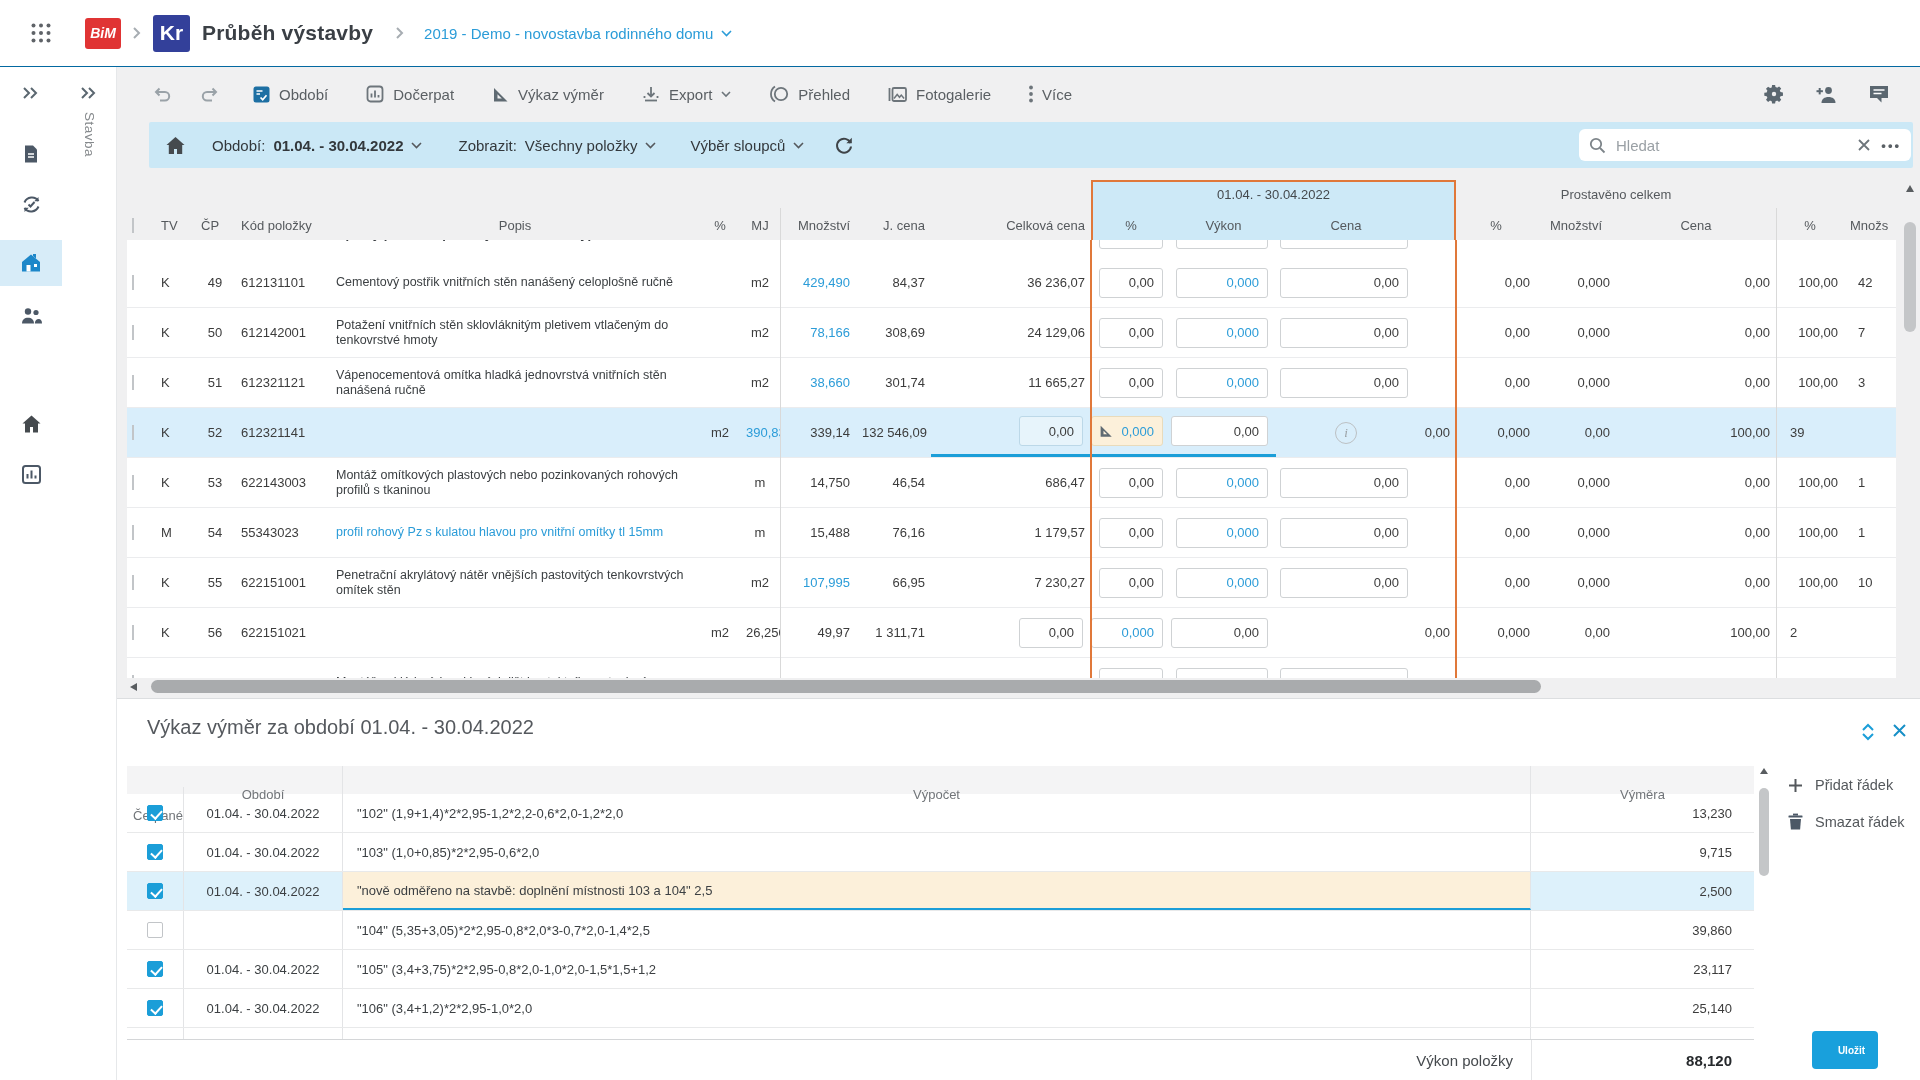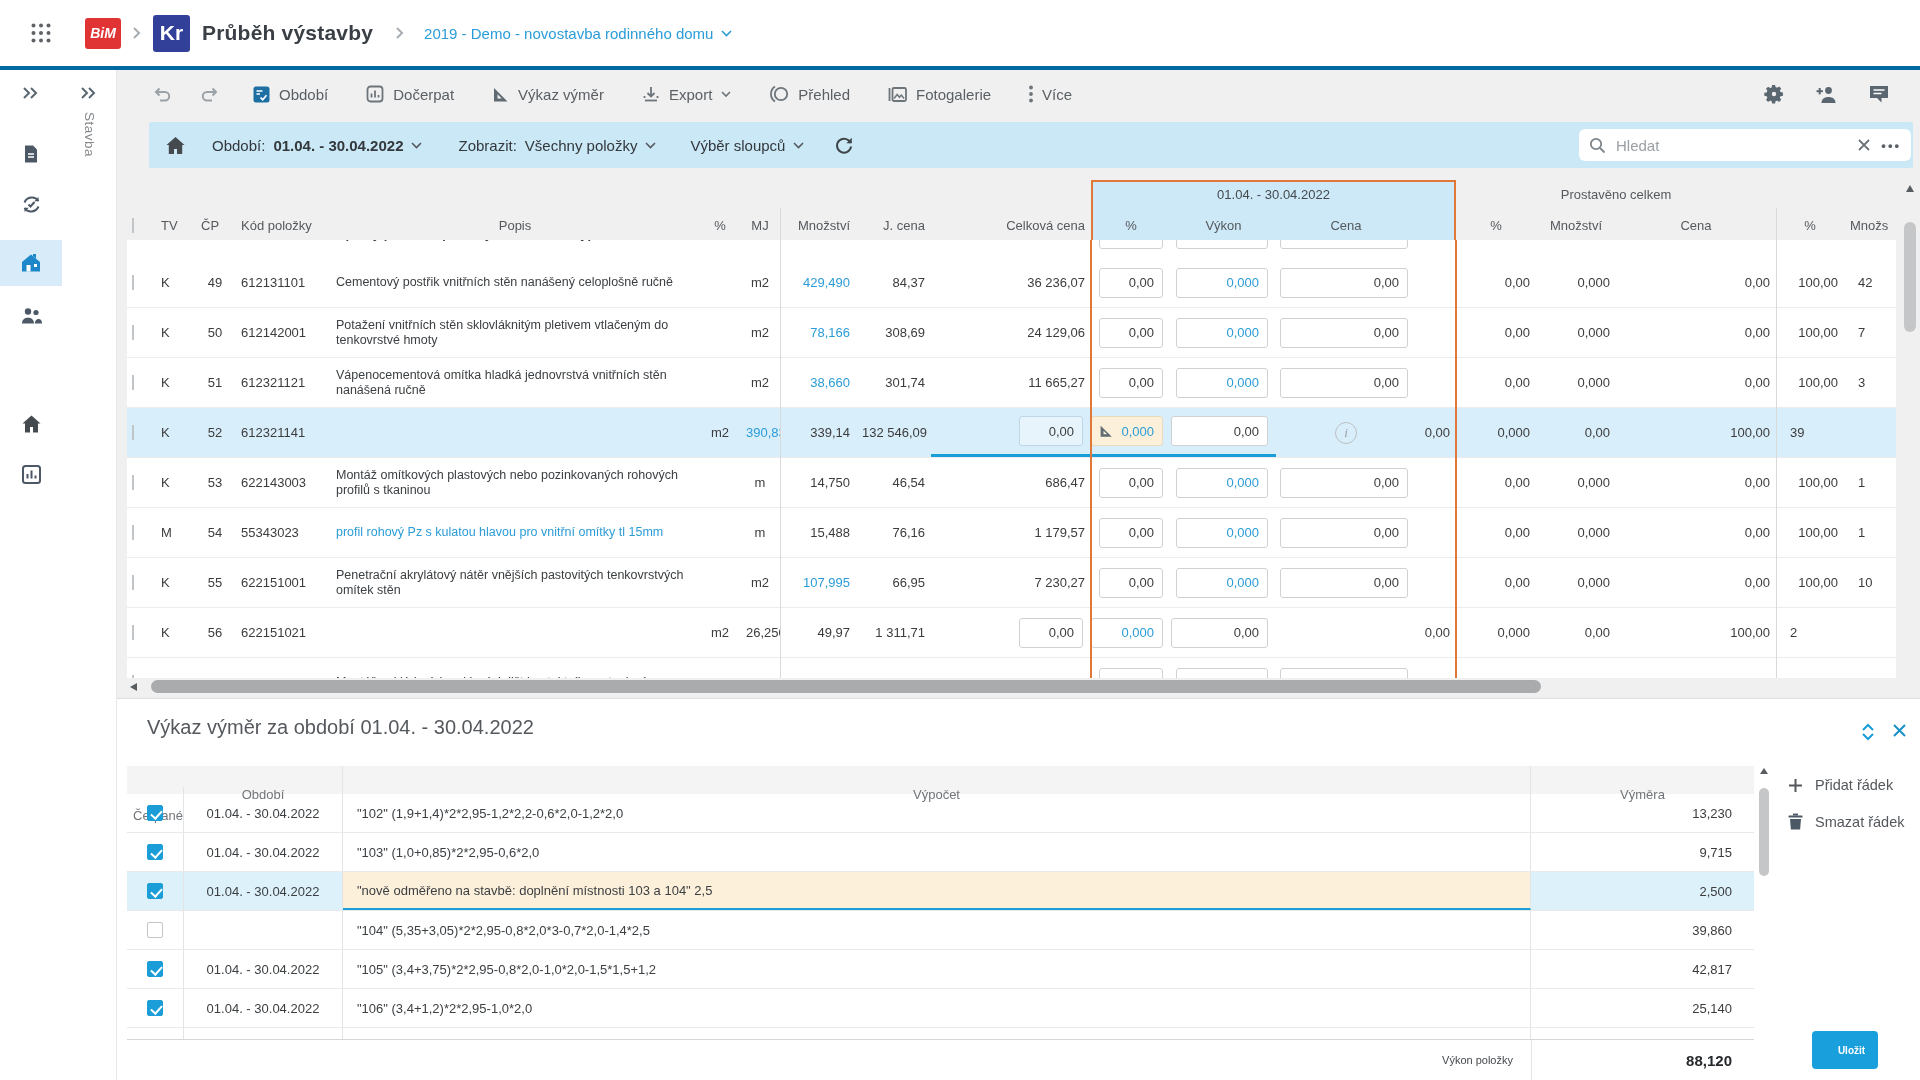--- a/index.html
+++ b/index.html
@@ -2,21 +2,21 @@
 <html><head>
 <meta charset="utf-8">
 <style>
   html,body{margin:0;padding:0;background:#dfe3e6;}
   .app{position:relative;width:1920px;height:1080px;background:#f0f0f1;overflow:hidden;
        font-family:"Liberation Sans",sans-serif;color:#3c3c3c;font-size:13px;}
   svg{display:block;}
 
   
   .topbar{position:absolute;left:0;top:0;width:1920px;height:66px;background:#fff;
-          border-bottom:4px solid #0369a1;display:flex;align-items:center;z-index:30;}
+          border-bottom:1px solid #0369a1;display:flex;align-items:center;z-index:30;}
   .gridicon{margin-left:30px;width:22px;height:22px;cursor:pointer;}
   .logo-bim{margin-left:33px;width:36px;height:31px;background:#e03434;border-radius:3px;color:#fff;
             font-weight:bold;font-style:italic;font-size:14px;display:flex;align-items:center;justify-content:center;}
   .bc-chev{margin:0 11px;}
   .logo-kr{width:37px;height:37px;background:#33409a;border-radius:3px;color:#fff;font-weight:bold;
            font-size:21px;display:flex;align-items:center;justify-content:center;}
   .ptitle{margin-left:12px;font-size:21px;font-weight:bold;color:#3a3f45;letter-spacing:.2px;}
   .bclink{margin-left:8px;display:flex;align-items:center;gap:8px;color:#2b9cd8;font-size:15px;cursor:pointer;text-decoration:none;}
 
   
@@ -111,21 +111,21 @@
   .brow .b1{justify-content:center;}
   .brow .b2{justify-content:center;color:#3c4043;}
   .brow .b3{padding-left:14px;color:#3c4043;}
   .brow .b4{justify-content:flex-end;padding-right:22px;border-right:none;}
   .brow.hl .b1,.brow.hl .b2,.brow.hl .b4{background:#ddf1fb;}
   .brow.hl .b3{background:#fcf0da;border-bottom:2px solid #1b9ed8;}
   .bscroll{position:absolute;left:1642px;top:67px;width:12px;height:305px;}
   .bthumb{position:absolute;left:1px;top:22px;width:10px;height:88px;background:#c4c6c8;border-radius:5px;}
   .pfoot{position:absolute;left:11px;top:340px;width:1627px;height:40px;border-top:1px solid #d4d6d8;
          display:grid;grid-template-columns:1404px 223px;align-items:center;background:#fff;}
-  .pf-label{text-align:right;padding-right:18px;font-size:11px;color:#45494d;}
+  .pf-label{text-align:right;padding-right:18px;font-size:15px;color:#45494d;}
   .pf-value{text-align:right;padding-right:22px;font-size:15px;font-weight:bold;color:#26292c;border-left:1px solid #e3e4e6;height:100%;display:flex;align-items:center;justify-content:flex-end;box-sizing:border-box;}
   .sidebtn{position:absolute;left:1672px;display:flex;align-items:center;gap:12px;color:#54585c;font-size:14.5px;cursor:pointer;}
   .savebtn{position:absolute;right:42px;bottom:12px;width:66px;height:38px;background:#19a0dc;border:none;border-radius:4px;
            color:#fff;font-weight:bold;font-size:10px;cursor:pointer;font-family:"Liberation Sans",sans-serif;padding-left:19px;}
 </style>
 </head>
 <body>
 
 <div class="app">
 
@@ -766,21 +766,21 @@
               <div class="bcell b2"></div>
               <div class="bcell b3">"104" (5,35+3,05)*2*2,95-0,8*2,0*3-0,7*2,0-1,4*2,5</div>
               <div class="bcell b4">39,860</div>
             </div>
             <div class="brow">
               <div class="bcell b1">
                 <span class="cb on"></span>
               </div>
               <div class="bcell b2">01.04. - 30.04.2022</div>
               <div class="bcell b3">"105" (3,4+3,75)*2*2,95-0,8*2,0-1,0*2,0-1,5*1,5+1,2</div>
-              <div class="bcell b4">42,817</div>
+              <div class="bcell b4">23,117</div>
             </div>
             <div class="brow">
               <div class="bcell b1">
                 <span class="cb on"></span>
               </div>
               <div class="bcell b2">01.04. - 30.04.2022</div>
               <div class="bcell b3">"106" (3,4+1,2)*2*2,95-1,0*2,0</div>
               <div class="bcell b4">25,140</div>
             </div>
             <div class="brow">

